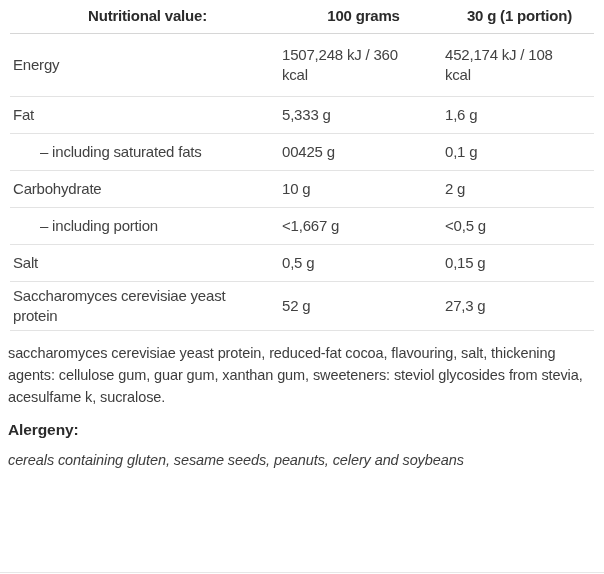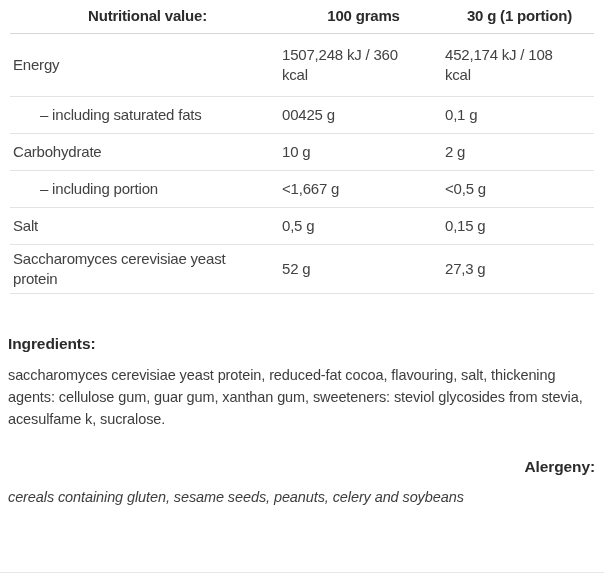--- a/index.html
+++ b/index.html
@@ -62,21 +62,21 @@
   }
   #ingredients-heading { margin-top: 41px; }
   .body-text {
     font-size: 14.5px;
     line-height: 22px;
     color: #3d3d3d;
     letter-spacing: -0.1px;
     margin: 11px 0 0 0;
     max-width: 588px;
   }
-  #allergens-heading { margin-top: 28px; text-align: right; }
+  #allergens-heading { margin-top: 13px; }
   .body-text.italic { font-style: italic; margin-top: 10px; }
   
   .bottom-divider {
     position: absolute;
     left: 0;
     right: 0;
     bottom: 1px;
     height: 1px;
     background: #e7e7e7;
   }
@@ -97,20 +97,25 @@
       <th class="val">30 g (1 portion)</th>
     </tr>
   </thead>
   <tbody>
       <tr class="tall">
         <td class="label">Energy</td>
         <td class="val">1507,248 kJ / 360 kcal</td>
         <td class="val">452,174 kJ / 108 kcal</td>
       </tr>
       <tr>
+        <td class="label">Fat</td>
+        <td class="val">5,333 g</td>
+        <td class="val">1,6 g</td>
+      </tr>
+      <tr>
         <td class="label indent">– including saturated fats</td>
         <td class="val">00425 g</td>
         <td class="val">0,1 g</td>
       </tr>
       <tr>
         <td class="label">Carbohydrate</td>
         <td class="val">10 g</td>
         <td class="val">2 g</td>
       </tr>
       <tr>
@@ -125,20 +130,19 @@
       </tr>
       <tr class="last">
         <td class="label">Saccharomyces cerevisiae yeast protein</td>
         <td class="val">52 g</td>
         <td class="val">27,3 g</td>
       </tr>
     </tbody>
 </table>
 
 <div class="sections">
-  <p class="section-heading" id="ingredients-heading">Ingredients:</p>
   <p class="body-text">saccharomyces cerevisiae yeast protein, reduced-fat cocoa, flavouring, salt, thickening agents: cellulose gum, guar gum, xanthan gum, sweeteners: steviol glycosides from stevia, acesulfame k, sucralose.</p>
 
   <p class="section-heading" id="allergens-heading">Alergeny:</p>
   <p class="body-text italic">cereals containing gluten, sesame seeds, peanuts, celery and soybeans</p>
 </div>
 
 <div class="bottom-divider"></div>
 
 </body></html>

